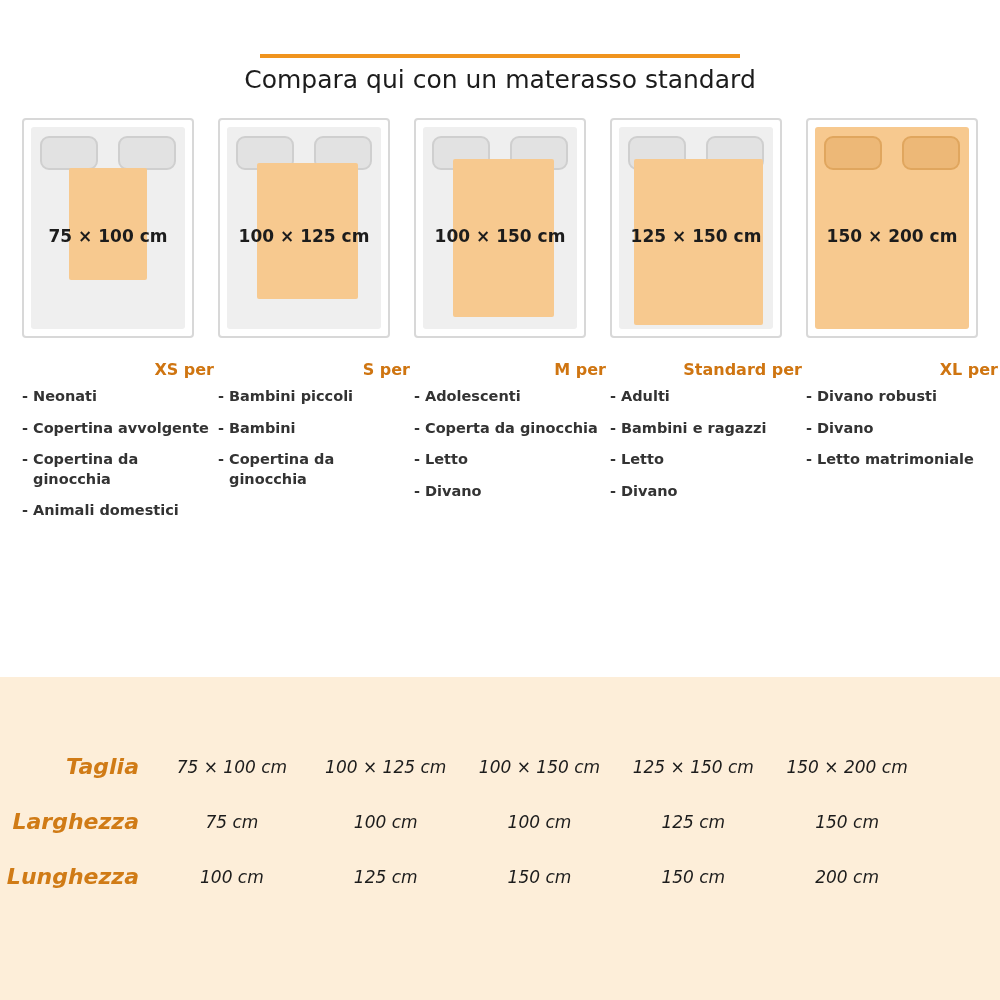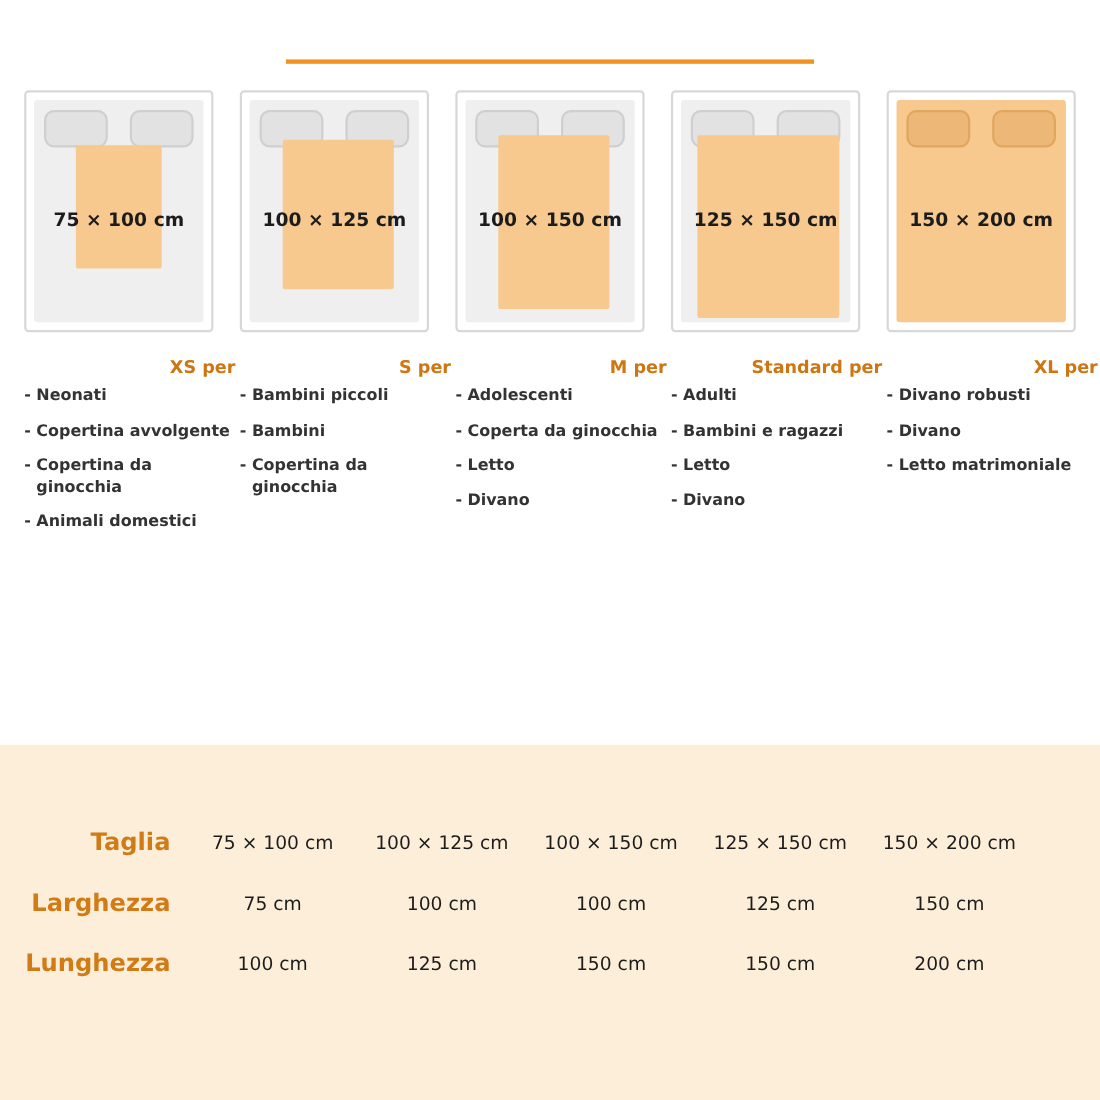--- a/index.html
+++ b/index.html
@@ -137,23 +137,24 @@
   .table-band {
     position: absolute;
     left: 0;
     bottom: 0;
     width: 1000px;
     height: 323px;
     background: #fdeed9;
   }
   .table-inner {
     position: absolute;
-    left: 16px;
+    left: 0;
     top: 62px;
     width: 924px;
+    font-style: italic;
   }
   .trow {
     display: flex;
     align-items: center;
     height: 55px;
   }
   .rlabel {
     width: 155px;
     text-align: right;
     padding-right: 16px;
@@ -168,20 +169,21 @@
     font-size: 17px;
     color: #1c1c1c;
     font-family: "DejaVu Sans", sans-serif;
   }
 </style>
 </head>
 <body>
 
 <div class="header">
   <div class="title-underline"></div>
+  <div class="subtitle">Compara qui con un materasso standard</div>
 </div>
 
 <div class="columns">
 
   <div class="col">
     <div class="bed">
       <div class="mattress"></div>
       <div class="pillow left"></div>
       <div class="pillow right"></div>
       <div class="blanket" style="left:27%;top:22%;width:46%;height:52%;"></div>

